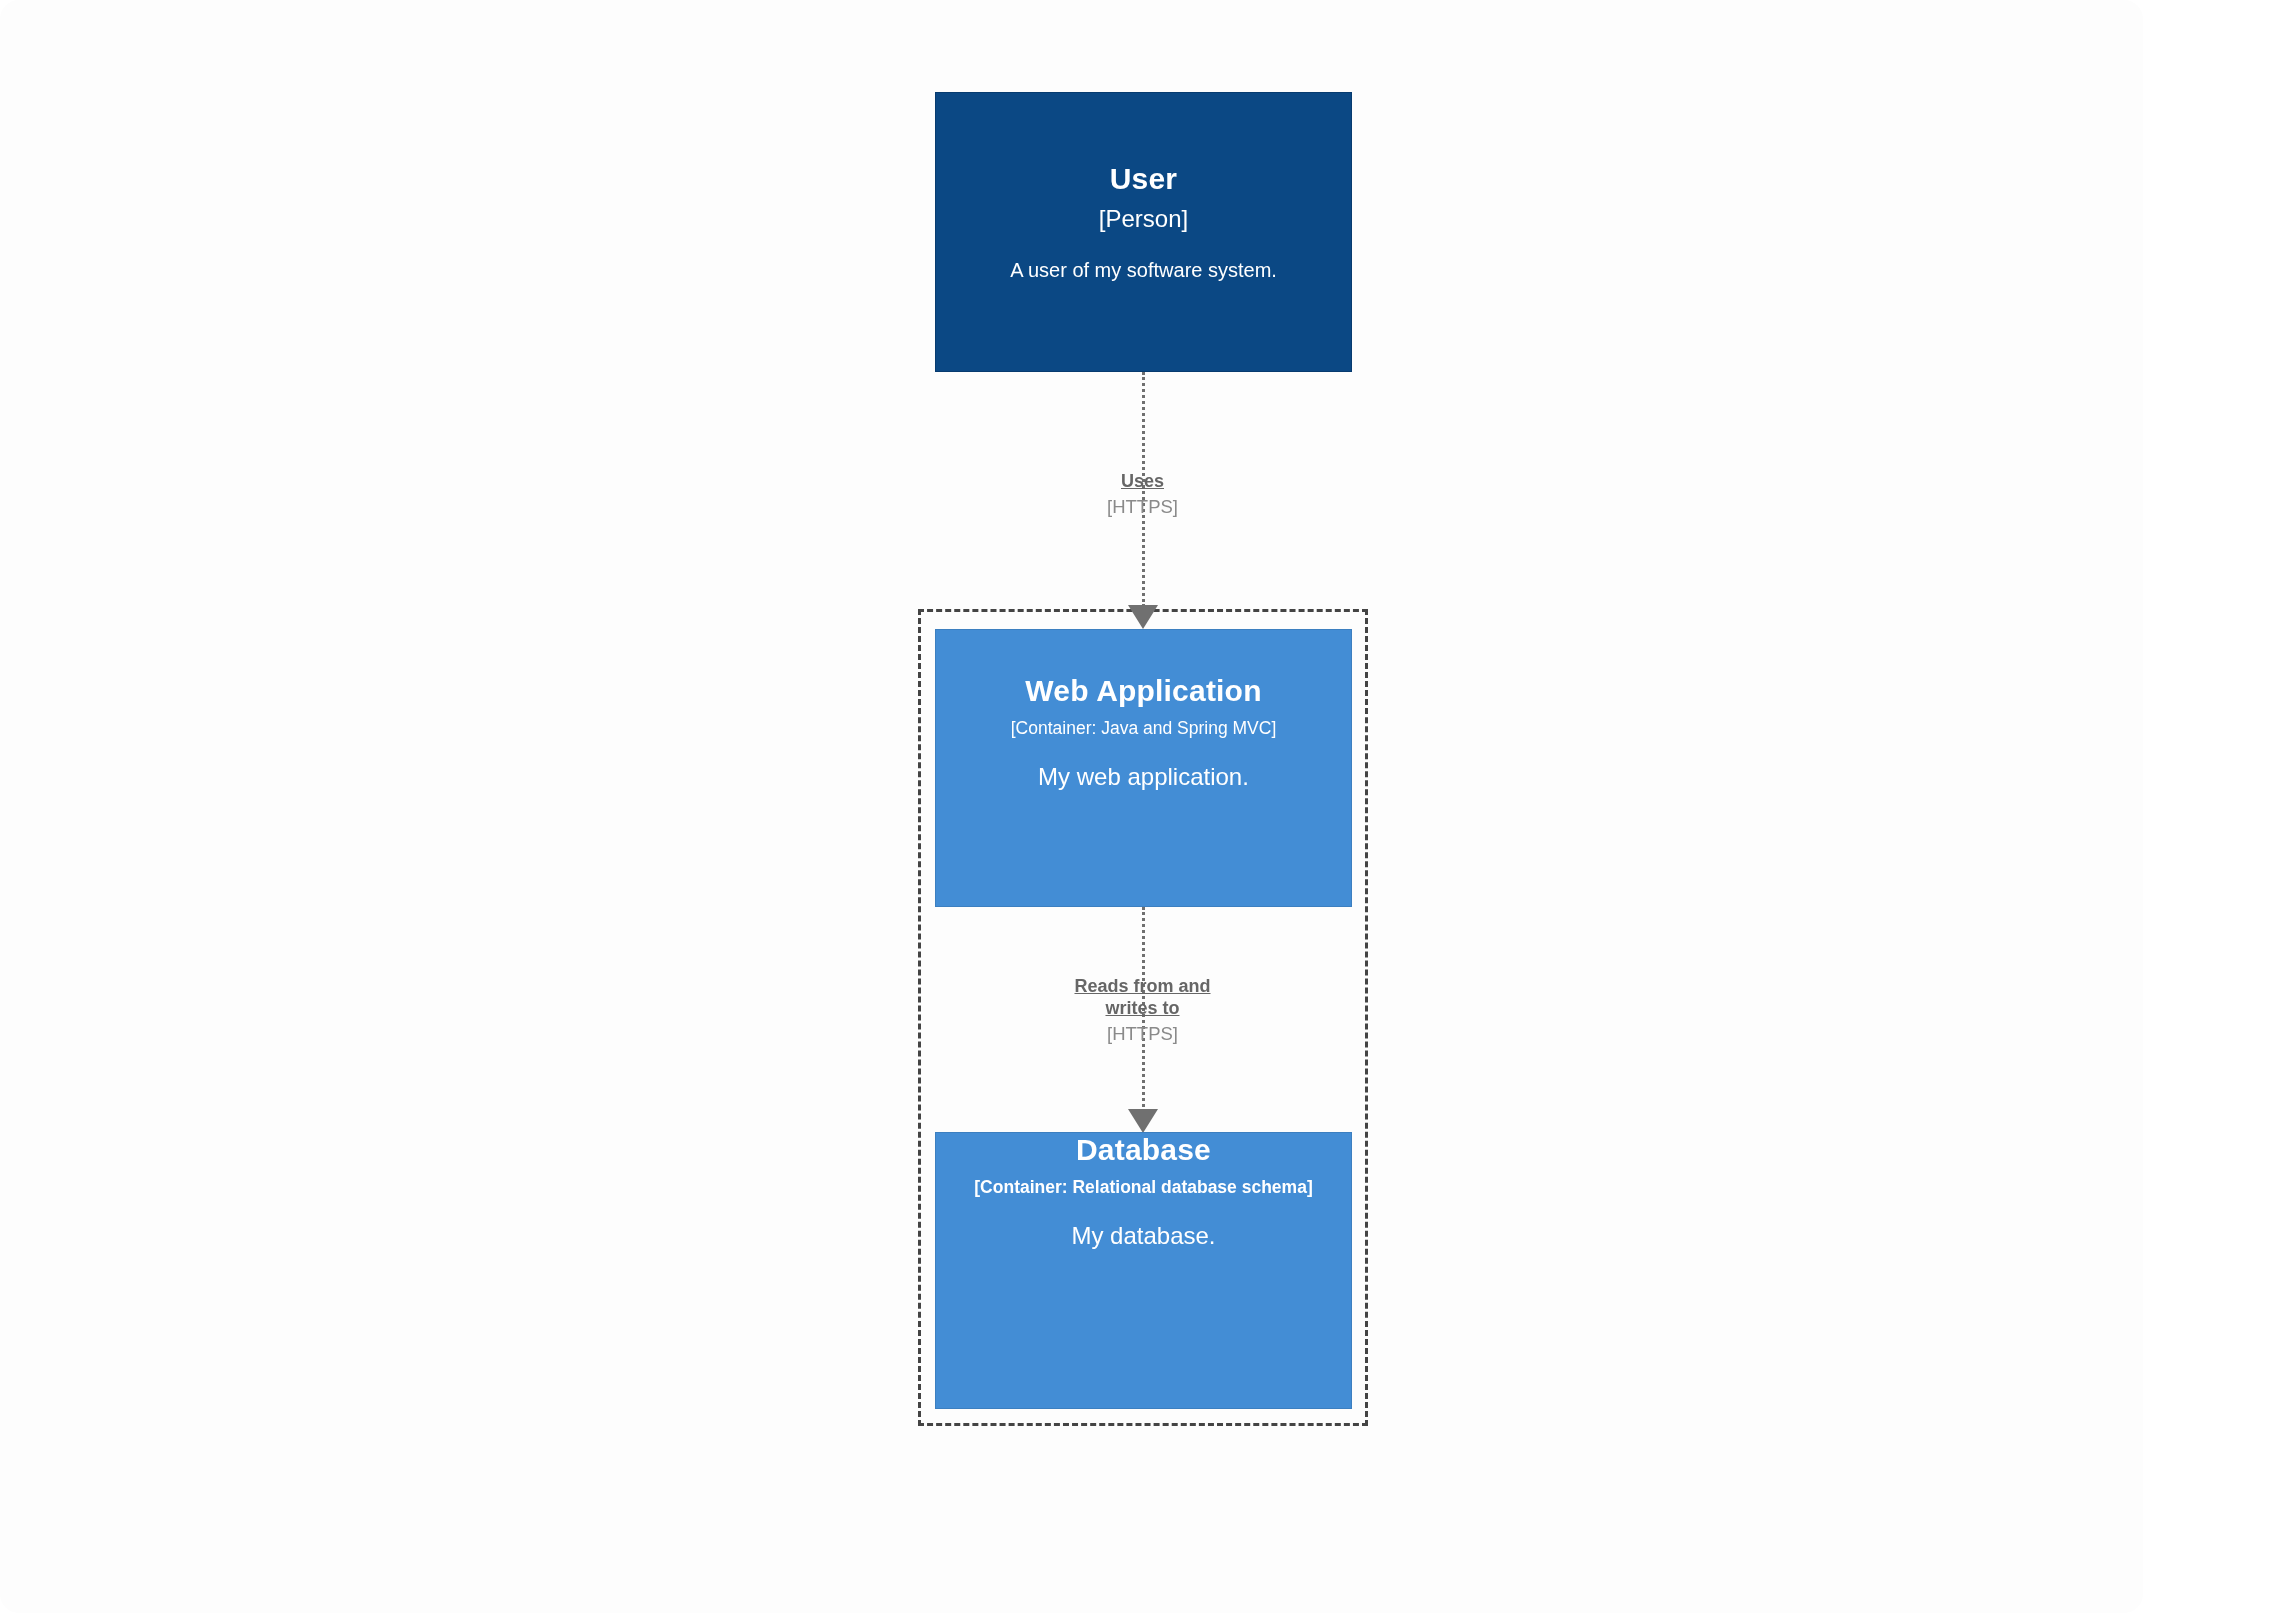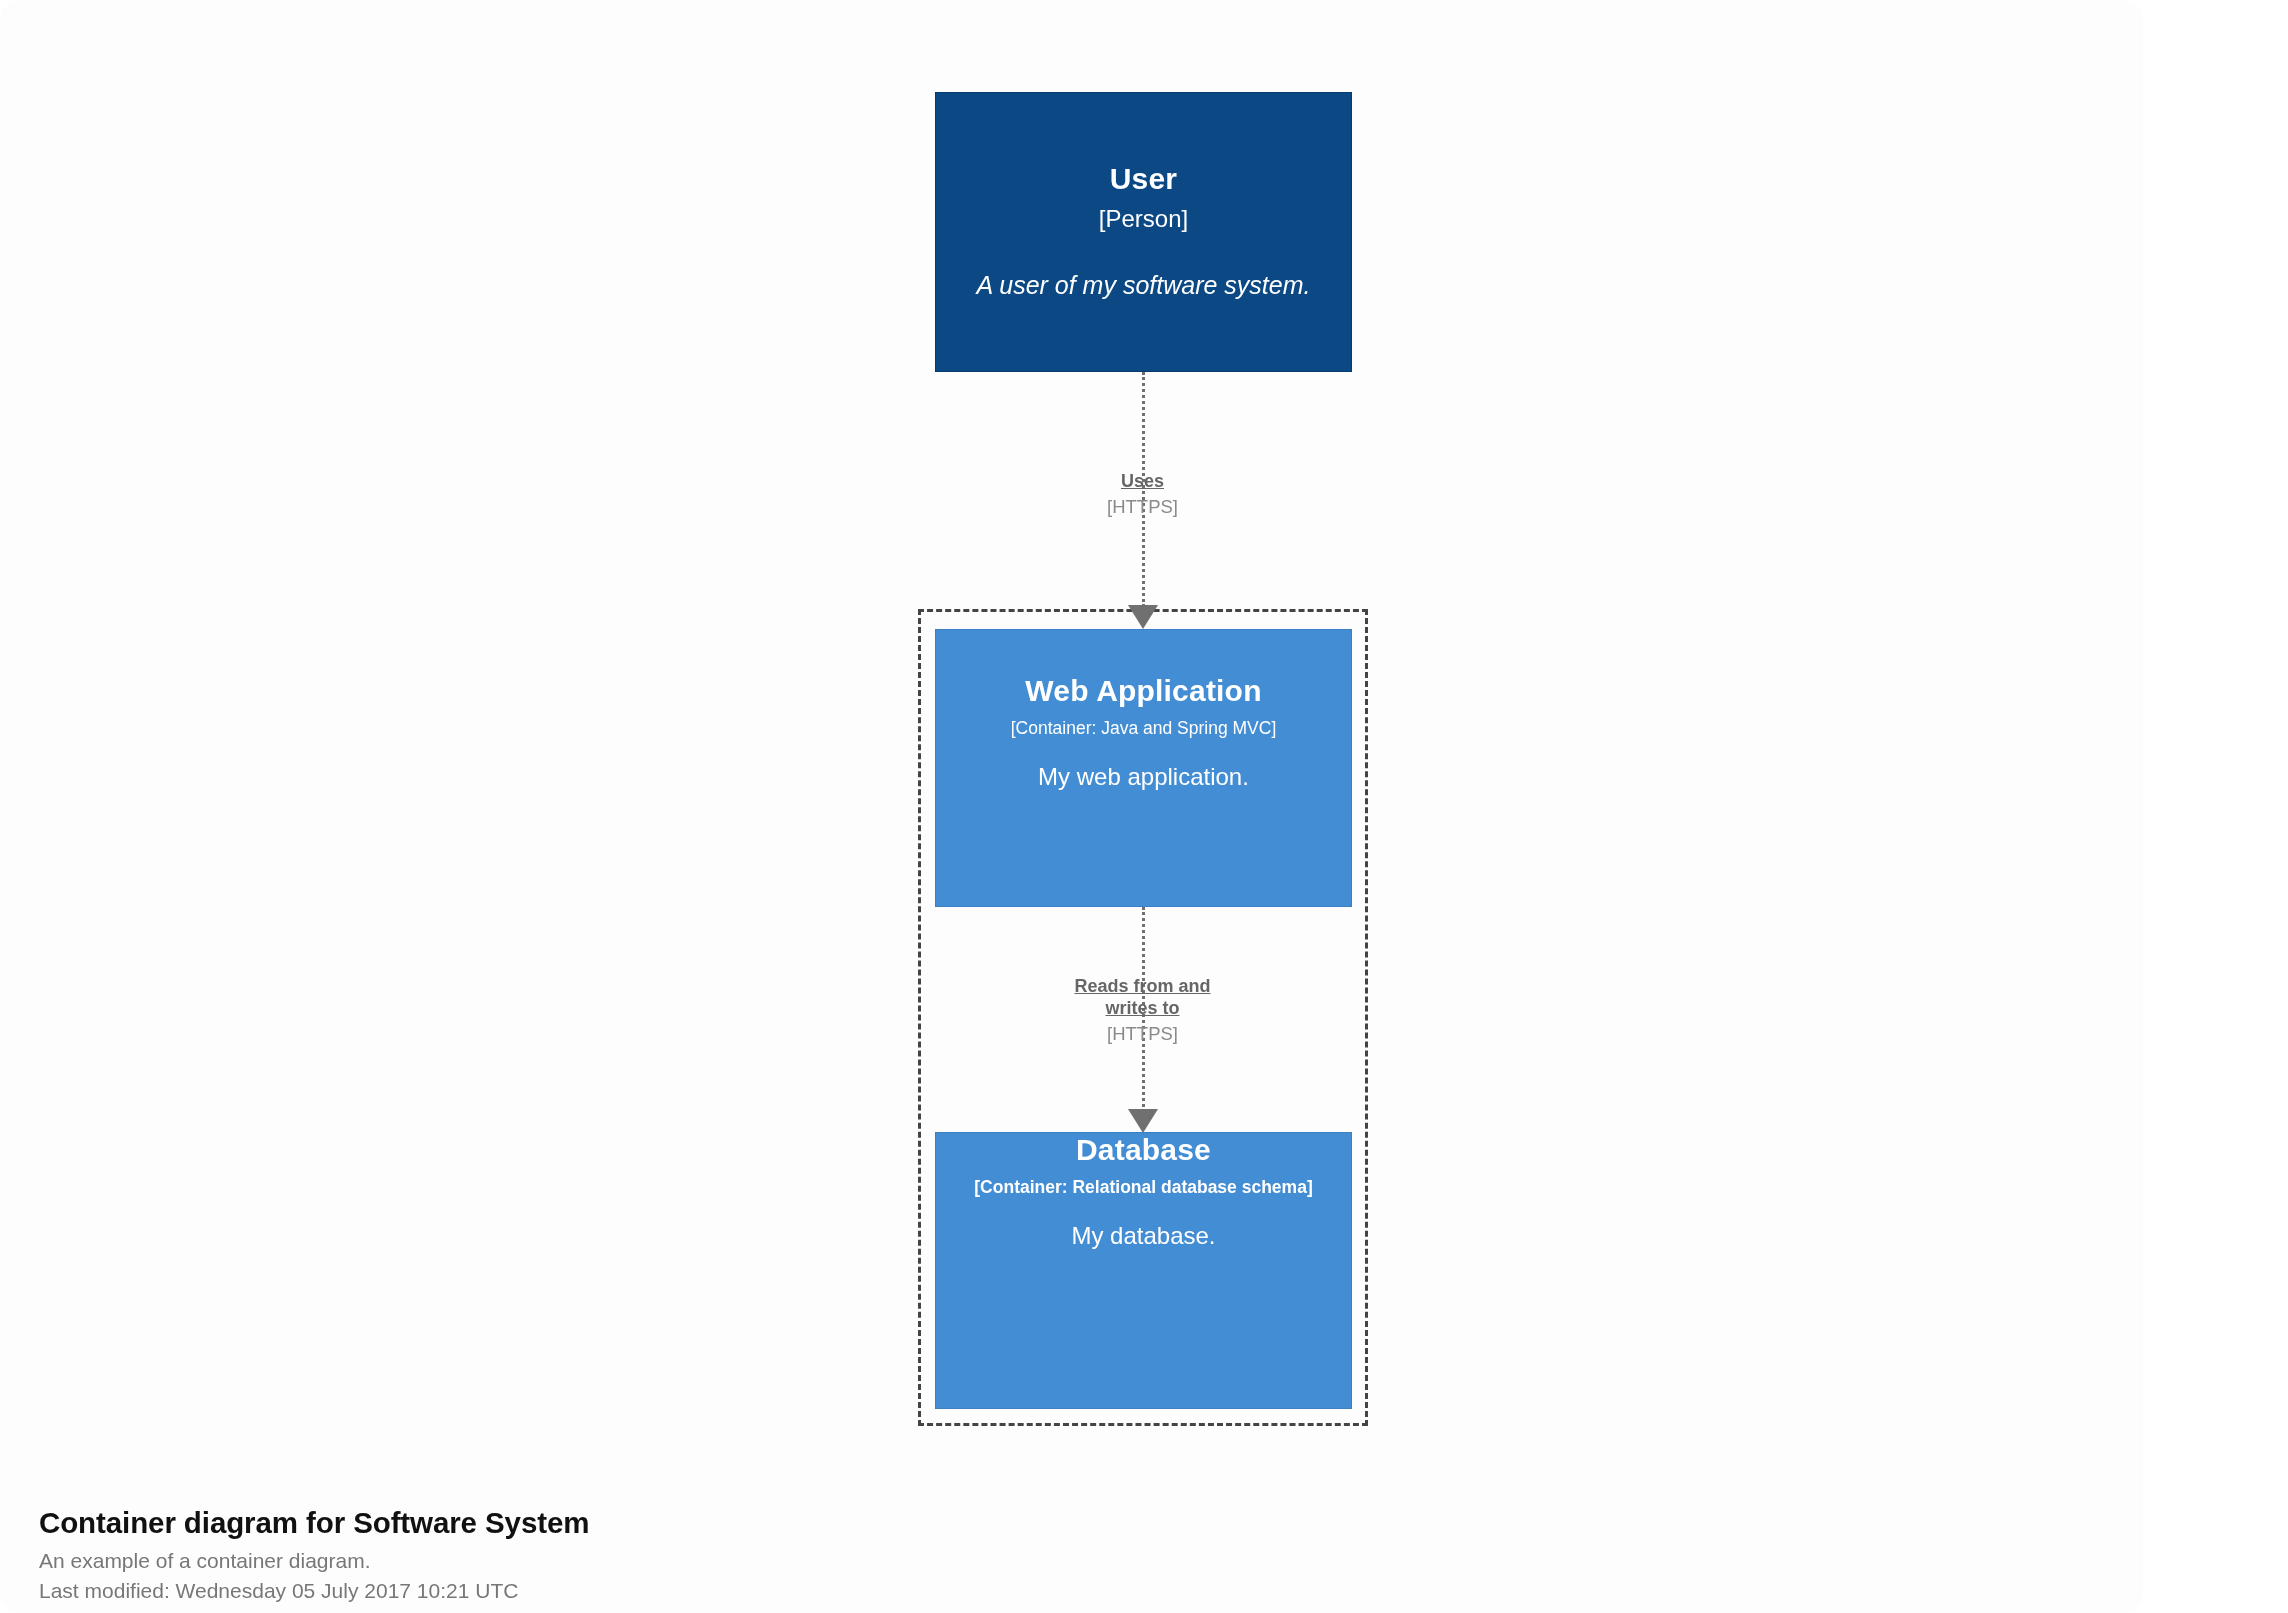--- a/index.html
+++ b/index.html
@@ -54,21 +54,21 @@
     left: 935px;
     top: 92px;
     width: 417px;
     height: 280px;
     background: #0b4884;
     border: 0.9px solid #073b6f;
     padding-top: 69px;
   }
   #node-user .node-name   { font-size: 30px; letter-spacing: 0.2px; }
   #node-user .node-meta   { font-size: 24px; margin-top: 10px; }
-  #node-user .node-desc   { font-size: 25px; margin-top: 36px; font-style: italic; }
+  #node-user .node-desc   { font-size: 20px; margin-top: 24px; }
 
   
   #node-webapp {
     left: 935px;
     top: 629px;
     width: 417px;
     height: 278px;
     background: #438dd5;
     border: 0.9px solid #3c7fc0;
     padding-top: 44px;
@@ -202,20 +202,15 @@
 writes to</div>
     <div class="rel-tech">[HTTPS]</div>
   </div>
 
   <div class="node" id="node-database">
     <div class="node-name">Database</div>
     <div class="node-meta">[Container: Relational database schema]</div>
     <div class="node-desc">My database.</div>
   </div>
 
-  <div id="caption">
-    <div class="cap-title">Container diagram for Software System</div>
-    <div class="cap-sub">An example of a container diagram.</div>
-    <div class="cap-modified">Last modified: Wednesday 05 July 2017 10:21 UTC</div>
-  </div>
 
 </div>
 
 
 </body></html>

